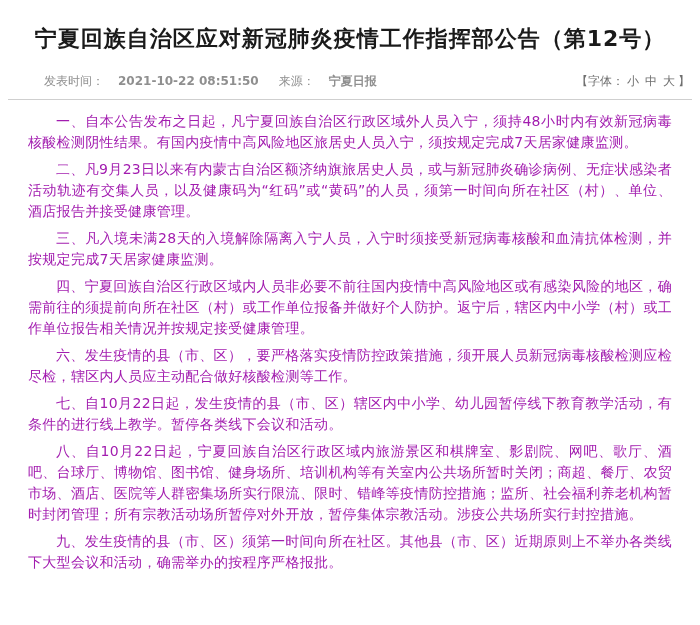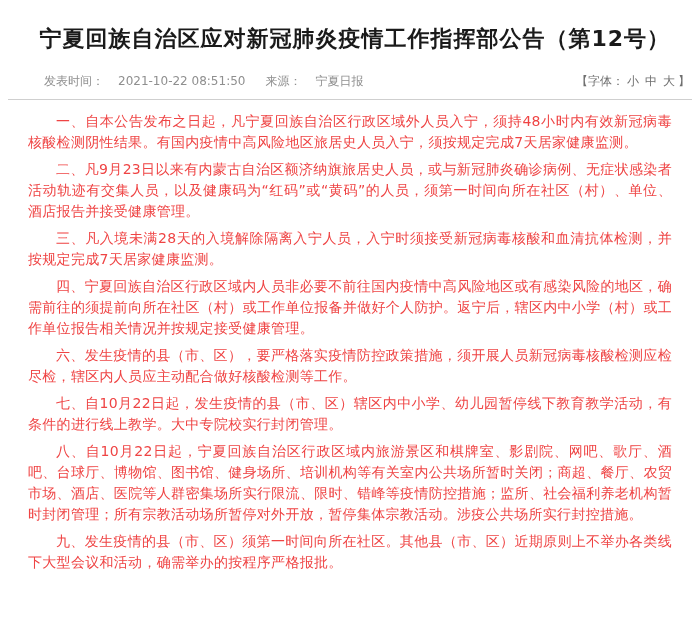--- a/index.html
+++ b/index.html
@@ -8,59 +8,59 @@
     background: #ffffff;
     font-family: "DejaVu Sans", "Liberation Sans", sans-serif;
   }
   .page {
     width: 700px;
     min-height: 625px;
     background: #ffffff;
     padding-top: 24px;
   }
   .title {
-    text-align: right;
+    text-align: center;
     font-size: 22px;
     font-weight: bold;
     color: #1a1a1a;
     letter-spacing: 1px;
     padding: 0 30px;
     line-height: 30px;
   }
   .meta-bar {
     display: flex;
     justify-content: space-between;
     align-items: center;
     margin-top: 19px;
     padding: 0 10px 0 32px;
     font-size: 12px;
     color: #8f8f8f;
   }
   .meta-left span { margin-right: 2px; margin-left: 12px; }
-  .meta-left .meta-value { margin-right: 8px; color: #8f8f8f; }
+  .meta-left .meta-value { margin-right: 8px; color: #8f8f8f; font-weight: bold; }
   .font-size-control { color: #6f6f6f; }
   .font-size-control .fs-option {
     cursor: pointer;
     margin: 0 3px;
     color: #6f6f6f;
     text-decoration: none;
   }
   .divider {
     height: 1px;
     background: #cfcfcf;
     margin: 9px 8px 0 8px;
     border: none;
   }
   .body-area {
     padding: 11px 28px 14px 28px;
   }
   .body-area p {
     font-size: 14px;
     line-height: 21px;
-    color: #ef4444;
+    color: #a21caf;
     text-indent: 2em;
     text-align: justify;
     margin-bottom: 6px;
     letter-spacing: 0.3px;
   }
 </style>
 </head>
 <body>
 
 <div class="page">
@@ -77,19 +77,19 @@
   </div>
 
   <hr class="divider">
 
   <div class="body-area">
     <p>一、自本公告发布之日起，凡宁夏回族自治区行政区域外人员入宁，须持48小时内有效新冠病毒核酸检测阴性结果。有国内疫情中高风险地区旅居史人员入宁，须按规定完成7天居家健康监测。</p>
     <p>二、凡9月23日以来有内蒙古自治区额济纳旗旅居史人员，或与新冠肺炎确诊病例、无症状感染者活动轨迹有交集人员，以及健康码为“红码”或“黄码”的人员，须第一时间向所在社区（村）、单位、酒店报告并接受健康管理。</p>
     <p>三、凡入境未满28天的入境解除隔离入宁人员，入宁时须接受新冠病毒核酸和血清抗体检测，并按规定完成7天居家健康监测。</p>
     <p>四、宁夏回族自治区行政区域内人员非必要不前往国内疫情中高风险地区或有感染风险的地区，确需前往的须提前向所在社区（村）或工作单位报备并做好个人防护。返宁后，辖区内中小学（村）或工作单位报告相关情况并按规定接受健康管理。</p>
     <p>六、发生疫情的县（市、区），要严格落实疫情防控政策措施，须开展人员新冠病毒核酸检测应检尽检，辖区内人员应主动配合做好核酸检测等工作。</p>
-    <p>七、自10月22日起，发生疫情的县（市、区）辖区内中小学、幼儿园暂停线下教育教学活动，有条件的进行线上教学。大中专院校实行封闭管理。</p>
+    <p>七、自10月22日起，发生疫情的县（市、区）辖区内中小学、幼儿园暂停线下教育教学活动，有条件的进行线上教学。暂停各类线下会议和活动。</p>
     <p>八、自10月22日起，宁夏回族自治区行政区域内旅游景区和棋牌室、影剧院、网吧、歌厅、酒吧、台球厅、博物馆、图书馆、健身场所、培训机构等有关室内公共场所暂时关闭；商超、餐厅、农贸市场、酒店、医院等人群密集场所实行限流、限时、错峰等疫情防控措施；监所、社会福利养老机构暂时封闭管理；所有宗教活动场所暂停对外开放，暂停集体宗教活动。涉疫公共场所实行封控措施。</p>
     <p>九、发生疫情的县（市、区）须第一时间向所在社区。其他县（市、区）近期原则上不举办各类线下大型会议和活动，确需举办的按程序严格报批。</p>
 
   </div>
 
 </div>
 
 </body></html>

